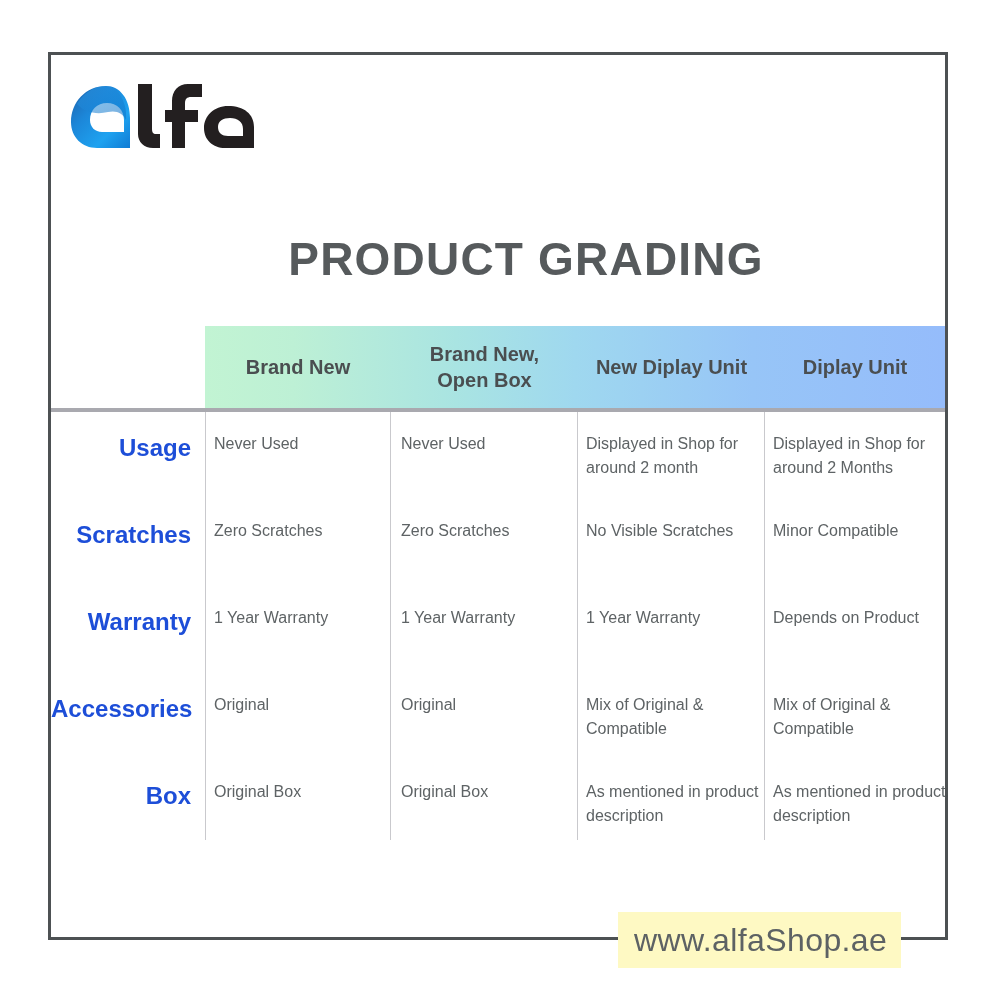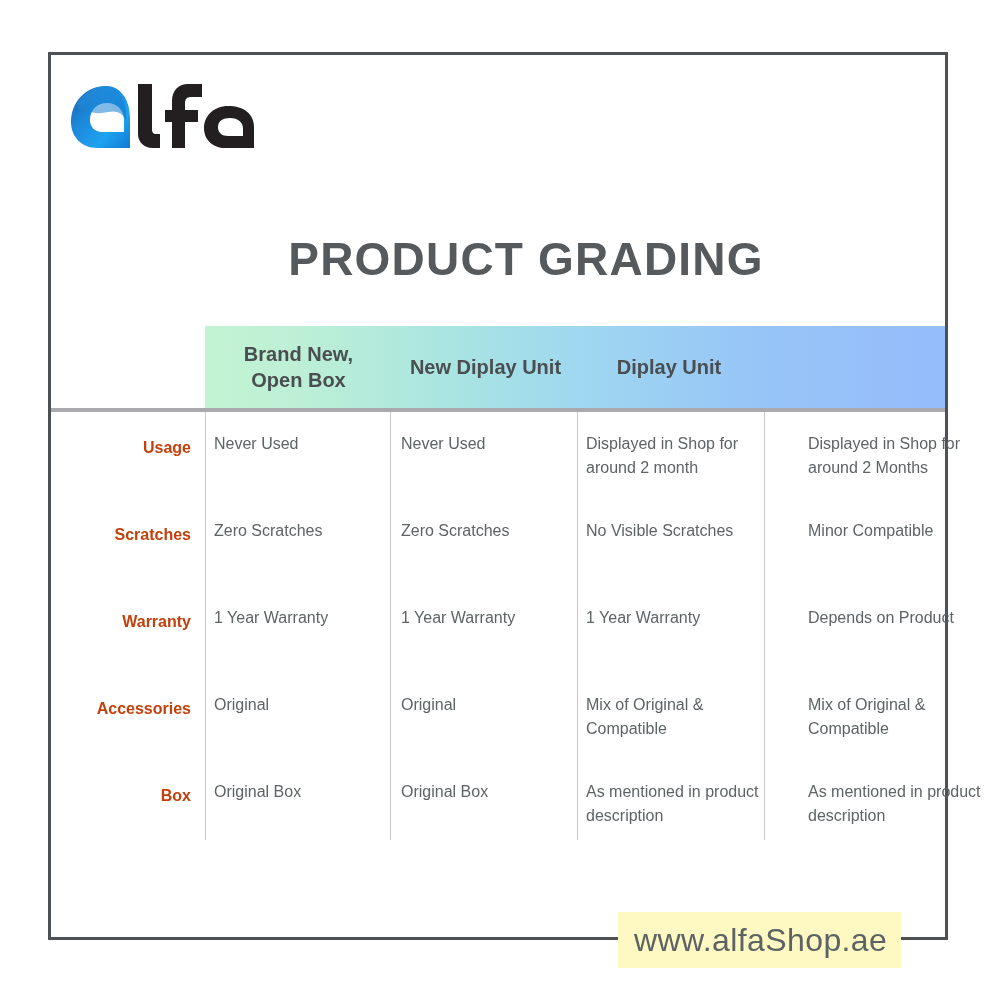--- a/index.html
+++ b/index.html
@@ -129,36 +129,36 @@
     position: relative;
     height: 87px;
   }
   .row-label {
     position: absolute;
     left: 0;
     top: 18px;
     width: 140px;
     text-align: right;
     font-weight: bold;
-    font-size: 16px;
-    color: #c2410c;
+    font-size: 24px;
+    color: #1d4ed8;
     line-height: 24px;
   }
   .cell {
     position: absolute;
     top: 14px;
     font-size: 16px;
     line-height: 24px;
     color: #5e6365;
     font-weight: normal;
   }
   .cell.k0 { left: 163px; width: 172px; }
   .cell.k1 { left: 350px; width: 172px; }
   .cell.k2 { left: 535px; width: 180px; }
-  .cell.k3 { left: 757px; width: 185px; }
+  .cell.k3 { left: 722px; width: 185px; }
 
   
   #footer {
     position: absolute;
     left: 618px;
     top: 912px;
     height: 56px;
     padding: 0 14px 0 16px;
     background: #fef9c3;
     display: flex;
@@ -210,20 +210,23 @@
                C154 54 150 51 150 45 C150 39 155 36 162 36 C170 36 175 40 175 47 L175 66
                L186 66 L186 45 C186 32 176 24 160 24 Z" fill="#231f20"></path>
     </svg>
   </div>
 
   <div id="title">PRODUCT GRADING</div>
 
   <div id="table">
 
     <div id="header-band">
+      <div class="head-cell c0">
+        <span>Brand New</span>
+      </div>
       <div class="head-cell c1">
         <span>
           <span>Brand New,</span><br>
           <span>Open Box</span>
         </span>
       </div>
       <div class="head-cell c2">
         <span>New Diplay Unit</span>
       </div>
       <div class="head-cell c3">

